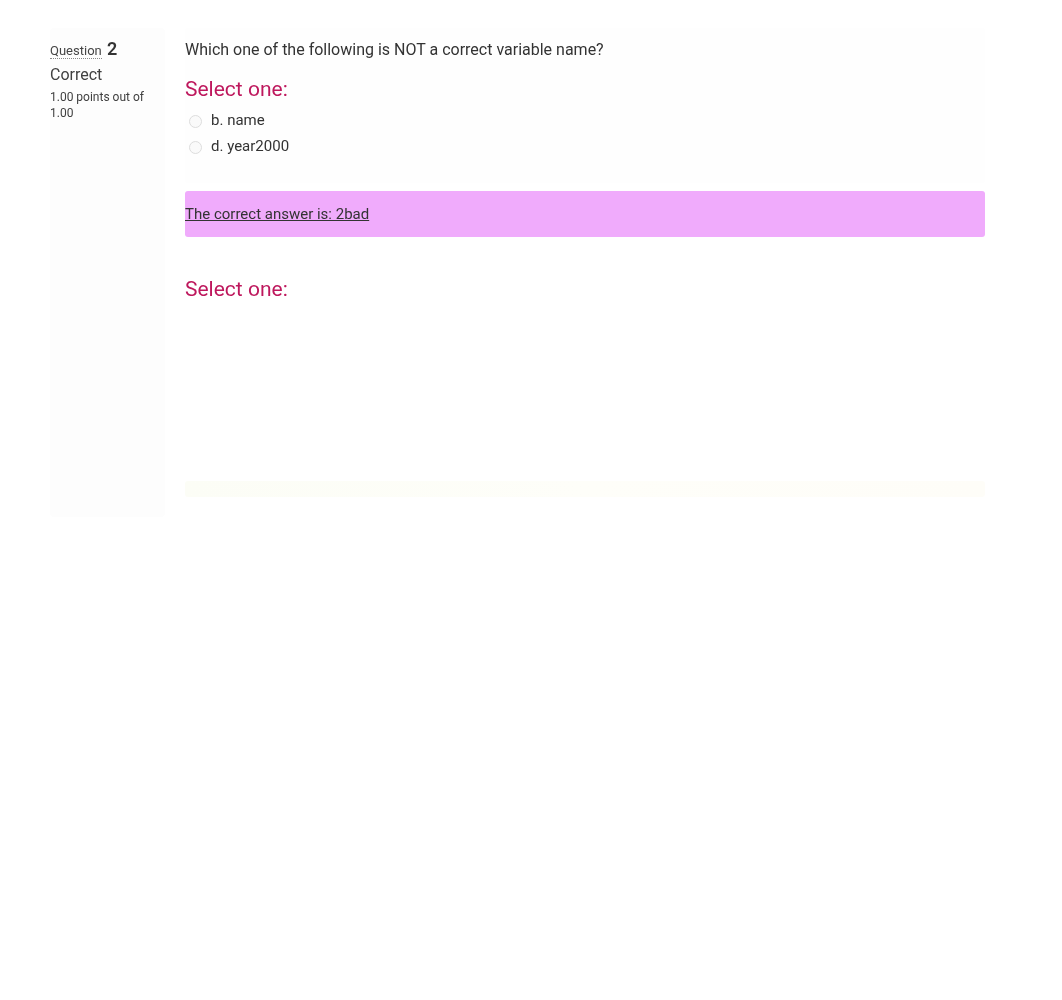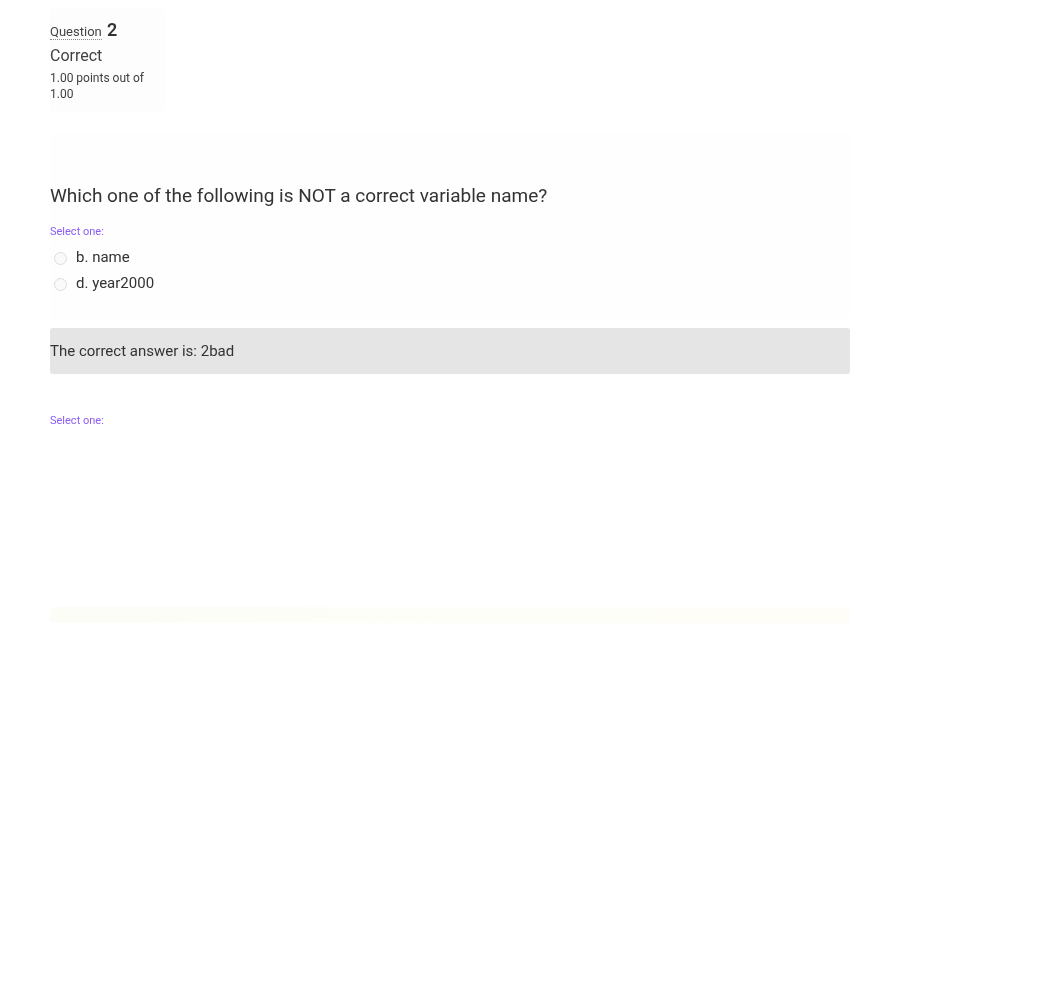--- a/index.html
+++ b/index.html
@@ -11,23 +11,22 @@
       font-family: -apple-system, BlinkMacSystemFont, "Segoe UI", Roboto, "Helvetica Neue", Arial, sans-serif;
       background: #ffffff;
       color: #333333;
       font-size: 14px;
       width: 1062px;
       height: 1000px;
       overflow: hidden;
     }
     .quiz-container {
       display: flex;
-      padding: 9px 50px;
+      padding: 28px 50px;
       gap: 20px;
-      flex-direction: column;
     }
     .question-info {
       width: 115px;
       flex-shrink: 0;
       background: #fdfdfd;
       border-radius: 4px;
       padding: 10px 0px;
     }
     .question-label {
       font-size: 13px;
@@ -57,28 +56,27 @@
       flex: 1;
       max-width: 800px;
     }
     .question-block {
       background: #fefefe;
       border-radius: 3px;
       padding: 12px 0px 20px 0px;
       margin-bottom: 8px;
     }
     .question-text {
-      font-size: 19px;
+      font-size: 16px;
       color: #333;
       margin-bottom: 18px;
-      margin-top: 40px;
     }
     .select-label {
-      font-size: 11px;
-      color: #8b5cf6;
+      font-size: 21px;
+      color: #be185d;
       margin-bottom: 10px;
     }
     .options-list {
       padding-left: 26px;
     }
     .option-row {
       display: flex;
       align-items: center;
       margin-bottom: 8px;
       position: relative;
@@ -114,24 +112,25 @@
       position: absolute;
       left: 4px;
       top: 2px;
       width: 4px;
       height: 8px;
       border: solid #7ab648;
       border-width: 0 2px 2px 0;
       transform: rotate(45deg);
     }
     .feedback-block {
-      background: #e5e5e5;
+      background: #f0abfc;
       border-radius: 3px;
       padding: 14px 0px;
       margin-bottom: 20px;
+      text-decoration: underline;
     }
     .feedback-text {
       font-size: 15px;
       color: #333;
     }
     .question-block-2 {
       background: #ffffff;
       padding: 20px 0px;
     }
     .filler-block {

